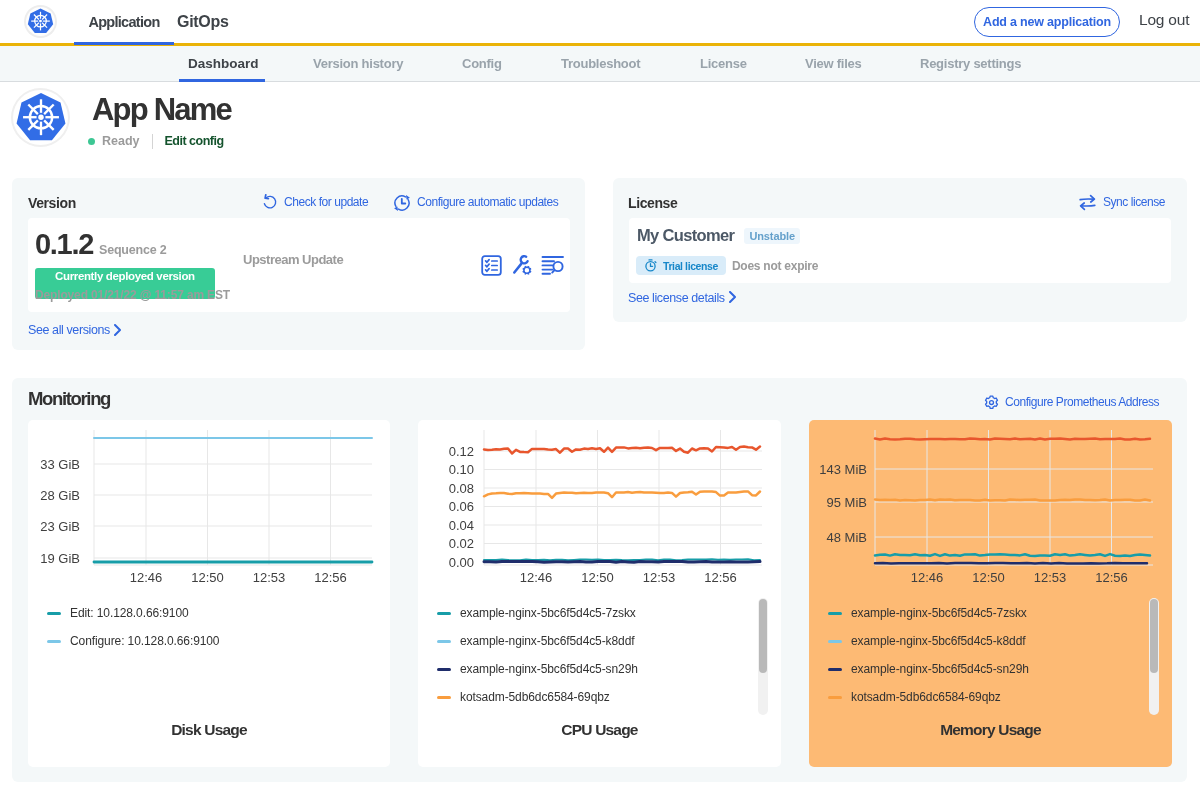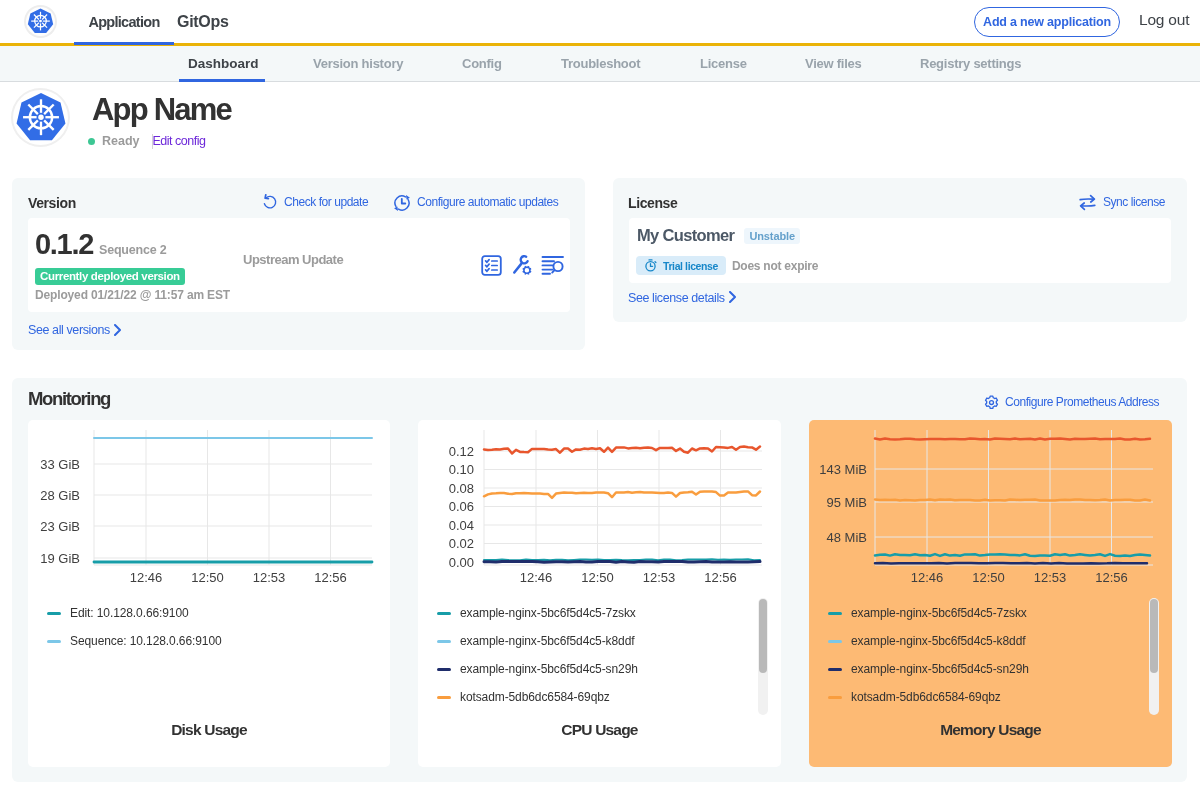--- a/index.html
+++ b/index.html
@@ -67,21 +67,21 @@
         </g>
       </g>
       <circle cx="10" cy="9.7" r="1.05" fill="#fff"></circle>
     </svg>
   </div>
 <div class="abs" style="left:92px;top:93px;font-size:31px;font-weight:700;color:#323232;line-height:33px;letter-spacing:-1.8px">App Name</div>
 <div class="abs" style="left:88px;top:133px;height:16px;display:flex;align-items:center">
   <div style="width:7px;height:7px;border-radius:50%;background:#3dc794"></div>
   <div style="margin-left:7px;font-size:12.5px;font-weight:600;color:#9b9b9b">Ready</div>
   <div style="margin-left:12px;width:1px;height:15px;background:#d4d4d4"></div>
-  <div style="margin-left:0;font-size:12.5px;font-weight:400;color:#6d28d9;letter-spacing:-0.5px">Edit config</div>
+  <div style="margin-left:12px;font-size:12.5px;font-weight:700;color:#14532d;letter-spacing:-0.5px">Edit config</div>
 </div>
 
 <div class="abs" style="left:12px;top:178px;width:573px;height:172px;background:#f4f8f9;border-radius:6px">
   <div class="abs" style="left:16px;top:17px;font-size:14px;font-weight:700;color:#323232;letter-spacing:-0.4px">Version</div>
   <div class="abs iconlink" style="left:249px;top:12px;height:24px">
       <svg width="17" height="17" viewBox="0 0 17 17" style="flex:none">
         <path d="M4.2 2.9 A7 7 0 1 1 2.3 10" fill="none" stroke="#3066e0" stroke-width="1.7" stroke-linecap="round" transform="translate(8.5,8.5) scale(0.82) translate(-8.5,-8.5)"></path>
         <path d="M4.8 0.8 L4.1 4.1 L7.4 4.6" fill="none" stroke="#3066e0" stroke-width="1.7" stroke-linecap="round" stroke-linejoin="round"></path>
       </svg>
       <span class="link">Check for update</span>
@@ -96,21 +96,21 @@
         <polygon points="13.0,2.0 16.9,4.7 13.6,6.6" fill="#3066e0"></polygon>
         <polygon points="5.0,18.0 1.1,15.3 4.4,13.4" fill="#3066e0"></polygon>
       </svg>
       <span class="link">Configure automatic updates</span>
     </div>
   <div class="abs" style="left:16px;top:40px;width:542px;height:94px;background:#fff;border-radius:4px">
     <div class="abs" style="left:7px;top:10px;display:flex;align-items:baseline">
       <span style="font-size:29px;font-weight:700;color:#323232;letter-spacing:-1.3px">0.1.2</span>
       <span style="margin-left:6px;font-size:12.5px;font-weight:600;color:#9b9b9b;letter-spacing:-0.2px">Sequence 2</span>
     </div>
-    <div class="abs" style="left:7px;top:50px;height:17px;background:#38cc96;border-radius:3px;color:#fff;font-size:11.5px;font-weight:700;line-height:17px;padding:0 5px;letter-spacing:-0.35px">Currently deployed version</div>
+    <div class="abs" style="left:7px;top:50px;height:31px;background:#38cc96;border-radius:3px;color:#fff;font-size:11.5px;font-weight:700;line-height:17px;padding:0 20px;letter-spacing:-0.35px">Currently deployed version</div>
     <div class="abs" style="left:7px;top:70px;font-size:12px;font-weight:600;color:#9b9b9b;letter-spacing:-0.15px">Deployed 01/21/22 @ 11:57 am EST</div>
     <div class="abs" style="left:215px;top:34px;font-size:13px;font-weight:700;color:#9b9b9b;letter-spacing:-0.5px">Upstream Update</div>
     <div class="abs" style="left:453px;top:36px;display:flex;align-items:center">
       <svg width="21" height="21" viewBox="0 0 21 21">
           <rect x="1.2" y="1.2" width="18.6" height="18.6" rx="2.6" fill="none" stroke="#3066e0" stroke-width="1.8"></rect>
           <g stroke="#3066e0" stroke-width="1.7" fill="none" stroke-linecap="round">
             <path d="M4.6 5.9 L5.9 7.2 L8.1 4.6"></path>
             <path d="M4.6 10.4 L5.9 11.7 L8.1 9.1"></path>
             <path d="M4.6 14.9 L5.9 16.2 L8.1 13.6"></path>
             <line x1="10.8" y1="6" x2="16.2" y2="6"></line>
@@ -237,21 +237,21 @@
         <text x="302.5" y="162" text-anchor="middle" font-size="13" fill="#3f3f3f">12:56</text>
 <polyline points="66,18 344,18" fill="none" stroke="#7cc7e8" stroke-width="2" stroke-linejoin="round" stroke-linecap="round"></polyline>
 <polyline points="66,142 344,142" fill="none" stroke="#179da8" stroke-width="2.8" stroke-linejoin="round" stroke-linecap="round"></polyline>
 </svg>
     <div style="position:absolute;left:19px;top:185px;height:16px;display:flex;align-items:center">
         <div style="width:14px;height:3px;border-radius:2px;background:#179da8"></div>
         <div style="margin-left:9px;font-size:12px;letter-spacing:-0.1px;color:#323232">Edit: 10.128.0.66:9100</div>
       </div>
       <div style="position:absolute;left:19px;top:213px;height:16px;display:flex;align-items:center">
         <div style="width:14px;height:3px;border-radius:2px;background:#7cc7e8"></div>
-        <div style="margin-left:9px;font-size:12px;letter-spacing:-0.1px;color:#323232">Sequence: 10.128.0.66:9100</div>
+        <div style="margin-left:9px;font-size:12px;letter-spacing:-0.1px;color:#323232">Configure: 10.128.0.66:9100</div>
       </div>
     <div class="abs" style="left:0;top:301px;width:362px;text-align:center;font-size:15.5px;font-weight:700;color:#323232;letter-spacing:-0.8px">Disk Usage</div>
   </div>
 
   <div class="abs" style="left:406px;top:42px;width:363px;height:347px;background:#fff;border-radius:5px">
     <svg width="363" height="170" style="position:absolute;left:0;top:0">
 <line x1="66" y1="10" x2="66" y2="145" stroke="#e7e7e7" stroke-width="1"></line>
         <line x1="118" y1="10" x2="118" y2="145" stroke="#e7e7e7" stroke-width="1"></line>
         <line x1="179.5" y1="10" x2="179.5" y2="145" stroke="#e7e7e7" stroke-width="1"></line>
         <line x1="241" y1="10" x2="241" y2="145" stroke="#e7e7e7" stroke-width="1"></line>

